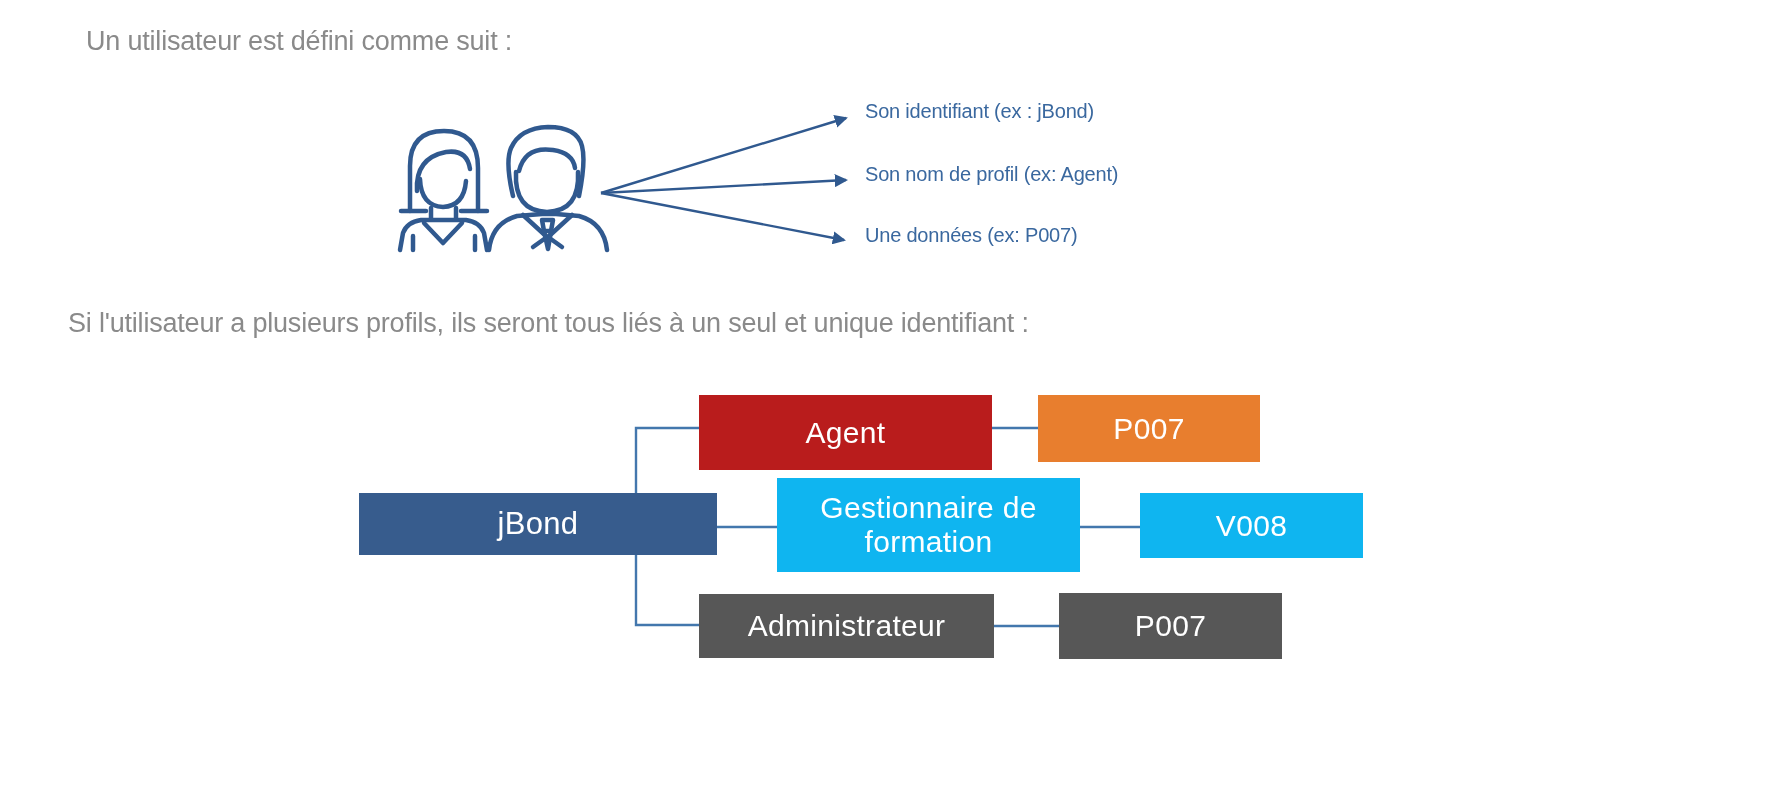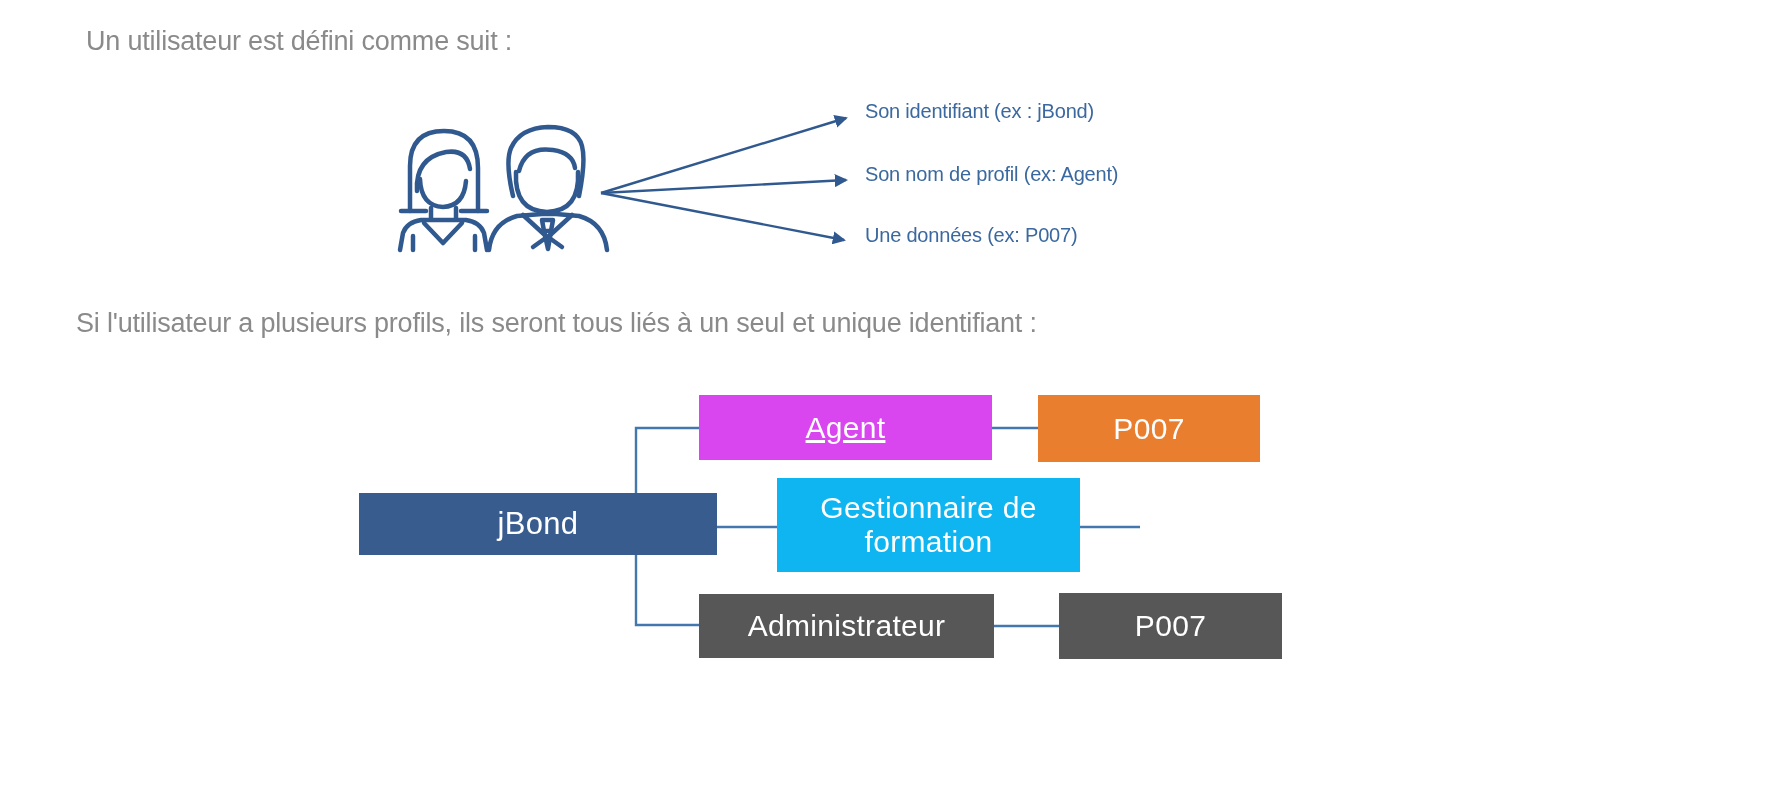--- a/index.html
+++ b/index.html
@@ -32,34 +32,34 @@
   .node{
     position:absolute;
     display:flex;align-items:center;justify-content:center;
     color:#ffffff;
     font-size:30px;
     letter-spacing:0.3px;
     text-align:center;
     line-height:1.12;
   }
   .node-root{left:359px;top:493px;width:358px;height:62px;background:#375c8d;font-size:31px;}
-  .node-agent{left:699px;top:395px;width:293px;height:65px;background:#d946ef;text-decoration:underline;}
+  .node-agent{left:699px;top:395px;width:293px;height:75px;background:#b91c1c;}
   .node-p007o{left:1038px;top:395px;width:222px;height:67px;background:#e87e2e;}
   .node-gest{left:777px;top:478px;width:303px;height:94px;background:#0fb5f0;padding:0 28px;box-sizing:border-box;}
   .node-v008{left:1140px;top:493px;width:223px;height:65px;background:#0fb5f0;}
   .node-admin{left:699px;top:594px;width:295px;height:64px;background:#575757;}
   .node-p007g{left:1059px;top:593px;width:223px;height:66px;background:#575757;}
 </style>
 </head>
 <body>
 
 <div class="canvas">
 
   <div class="para" style="left:86px;top:26px;text-align:right;">Un utilisateur est défini comme suit :</div>
-  <div class="para" style="left:76px;top:308px;">Si l'utilisateur a plusieurs profils, ils seront tous liés à un seul et unique identifiant :</div>
+  <div class="para" style="left:68px;top:308px;">Si l'utilisateur a plusieurs profils, ils seront tous liés à un seul et unique identifiant :</div>
 
   <svg class="layer" width="1784" height="802" viewBox="0 0 1784 802">
     <defs>
       <marker id="arrowhead" viewBox="0 0 10 10" refX="8.5" refY="5" markerWidth="5.5" markerHeight="5.5" orient="auto-start-reverse">
         <path d="M0,0 L10,5 L0,10 z" fill="#30598f"></path>
       </marker>
     </defs>
 
     <g fill="none" stroke="#30598f" stroke-width="4.5" stroke-linecap="round" stroke-linejoin="round">
 
@@ -101,17 +101,18 @@
   <div class="attr-label" style="top:100px;">Son identifiant (ex : jBond)</div>
   <div class="attr-label" style="top:163px;">Son nom de profil (ex: Agent)</div>
   <div class="attr-label" style="top:224px;">Une données (ex: P007)</div>
 
   <div class="node node-root">jBond</div>
 
   <div class="node node-agent">Agent</div>
   <div class="node node-p007o">P007</div>
 
   <div class="node node-gest">Gestionnaire de formation</div>
+  <div class="node node-v008">V008</div>
 
   <div class="node node-admin">Administrateur</div>
   <div class="node node-p007g">P007</div>
 
 </div>
 
 </body></html>

